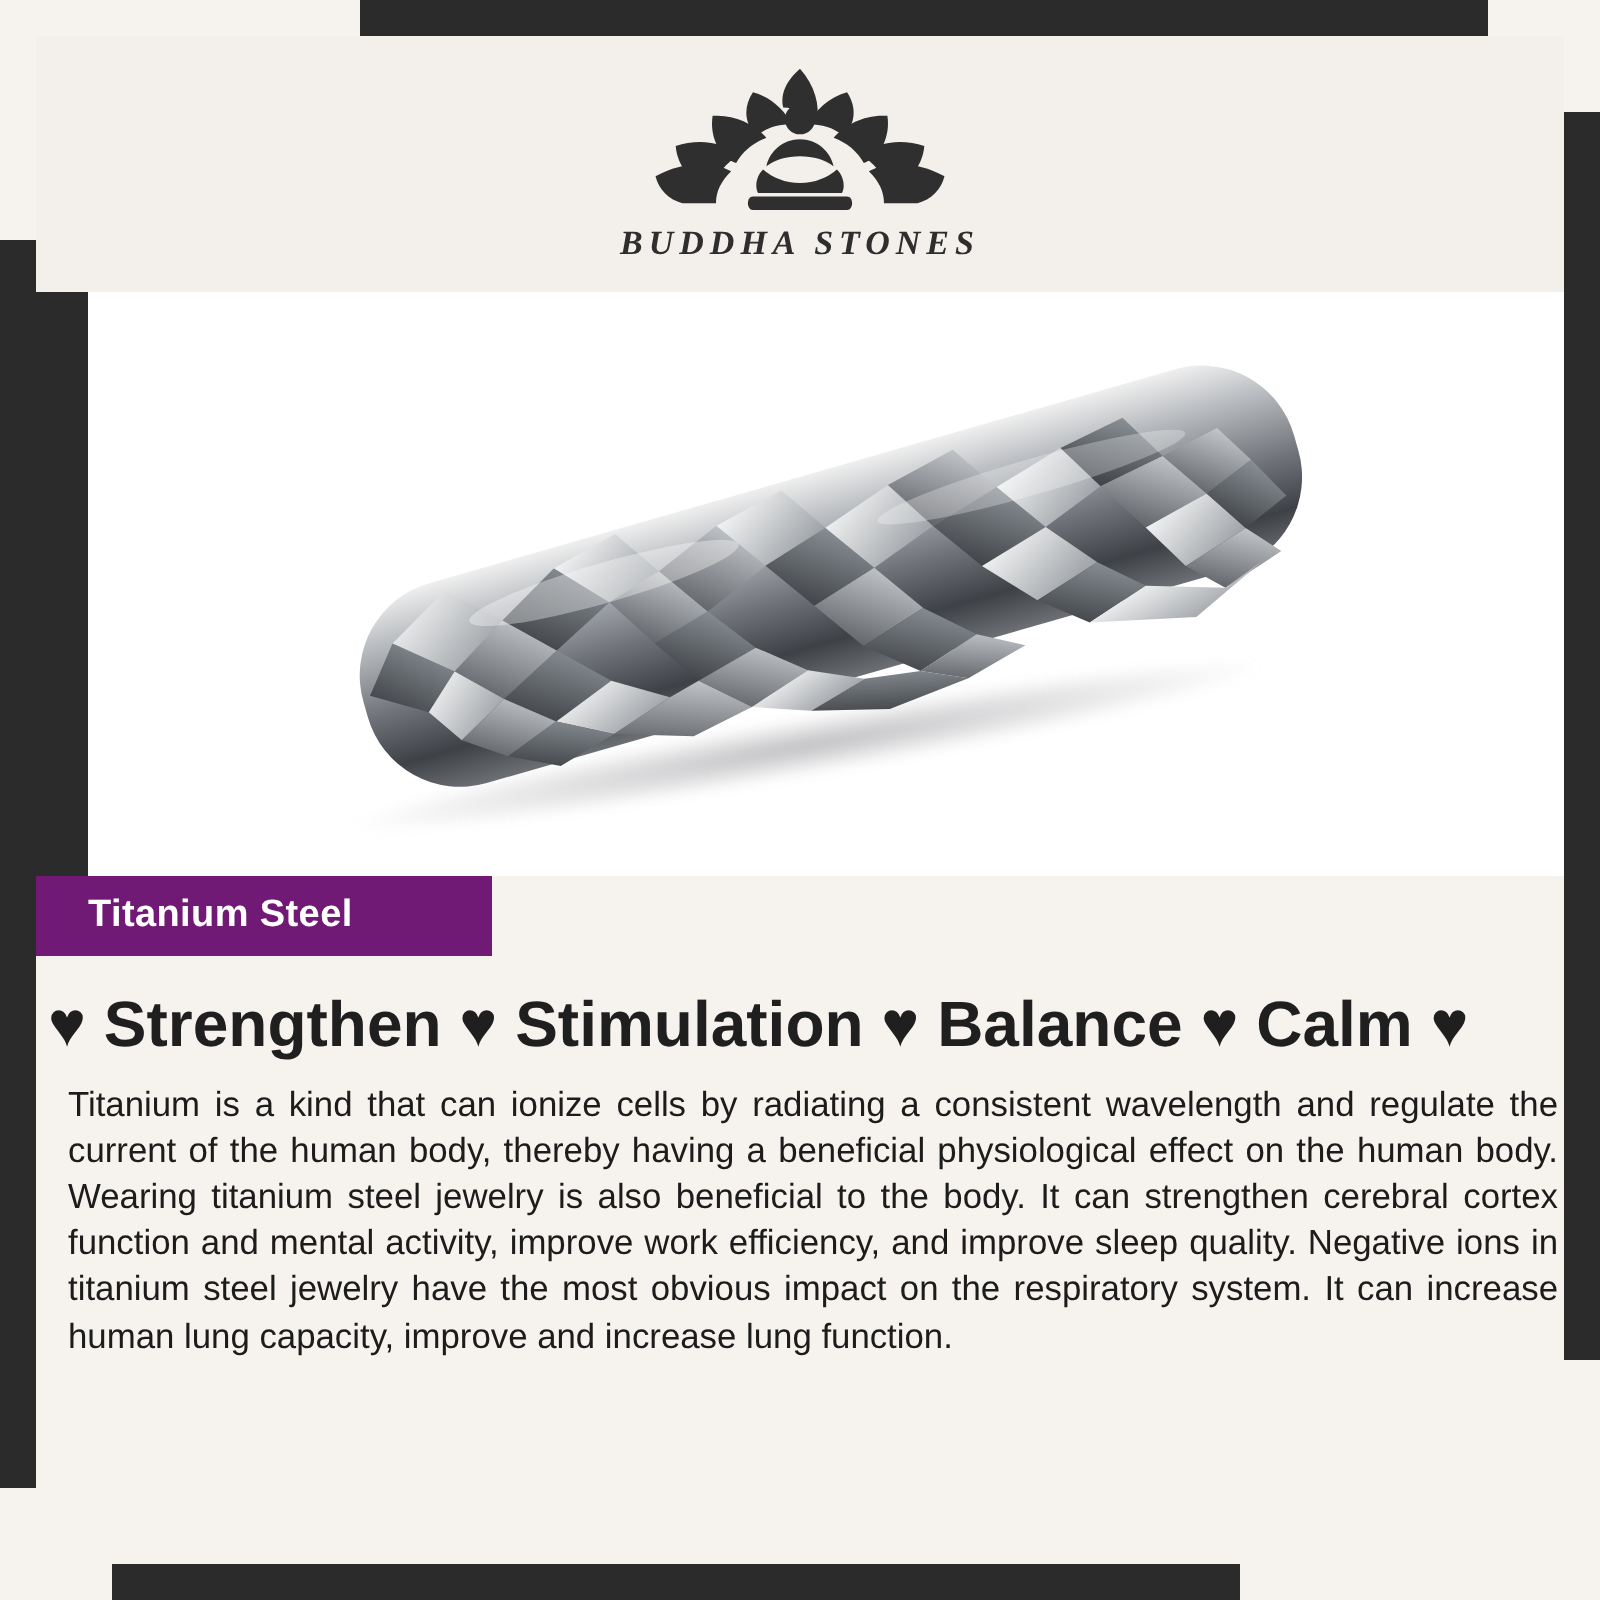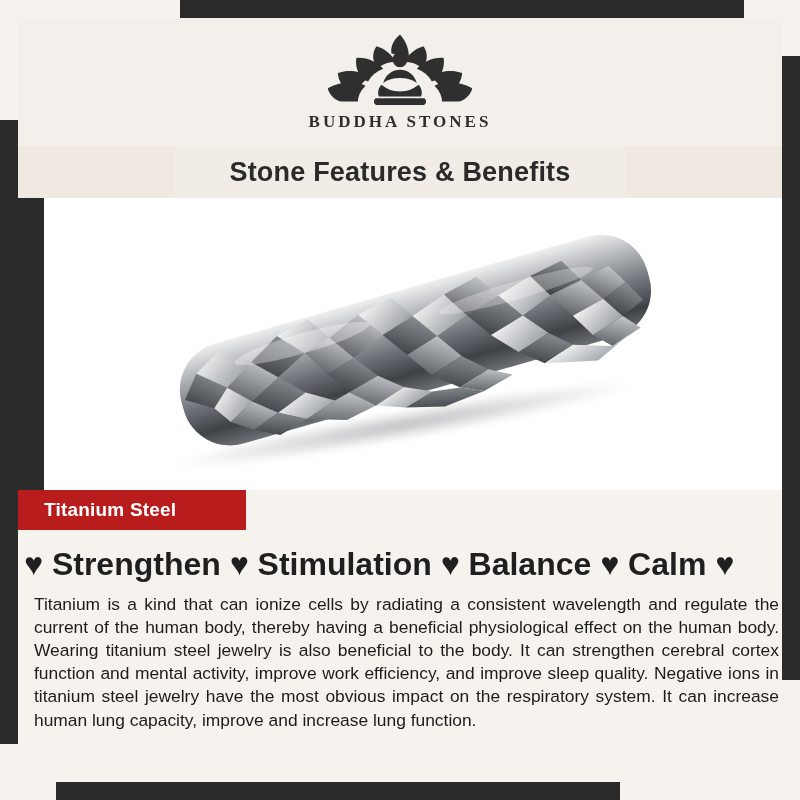--- a/index.html
+++ b/index.html
@@ -51,20 +51,21 @@
     padding-top: 8px;
   }
   .logo-mark { width: 168px; height: 84px; display:block; }
   .brand {
     font-family: "Liberation Serif", serif;
     font-size: 17px;
     letter-spacing: 3px;
     color: #2e2e2e;
     font-weight: 700;
     margin-top: 2px;
+    font-style: italic;
   }
 
   
   .title-band {
     position: relative;
     height: 52px;
     background: #f1ece6;
     display: flex;
     align-items: center;
     justify-content: center;
@@ -116,21 +117,21 @@
     width: 470px; height: 30px;
     background: radial-gradient(ellipse at 50% 50%, rgba(140,140,145,.55), rgba(255,255,255,0) 70%);
     filter: blur(3px);
     transform: rotate(-10deg);
   }
 
   
   .caption-bar {
     position: relative;
     height: 40px;
-    background: #b91c1c;
+    background: #701a75;
     display: flex;
     align-items: center;
   }
   .caption-bar .label {
     color: #ffffff;
     font-size: 19px;
     font-weight: 700;
     padding-left: 26px;
     letter-spacing: .2px;
   }
@@ -194,23 +195,20 @@
 
           <circle cx="100" cy="40" r="9"></circle>
           <path d="M100 52 c10 0 18 7 20 16 c-5 -4 -12 -6 -20 -6 c-8 0 -15 2 -20 6 c2 -9 10 -16 20 -16z"></path>
           <path d="M78 70 c6 5 13 8 22 8 c9 0 16 -3 22 -8 c4 4 5 10 3 14 l-50 0 c-2 -4 -1 -10 3 -14z"></path>
           <path d="M72 86 h56 c2 0 3 2 3 4 c0 2 -1 4 -3 4 h-56 c-2 0 -3 -2 -3 -4 c0 -2 1 -4 3 -4z"></path>
         </g>
       </svg>
       <div class="brand">BUDDHA STONES</div>
     </div>
 
-    <div class="title-band">
-      <div class="title-text">Stone Features &amp; Benefits</div>
-    </div>
 
     <div class="hero">
       <div class="hero-left-bar"></div>
       <div class="hero-img-wrap">
         <div class="shadow"></div>
         <svg class="crystal" viewBox="0 0 520 200">
           <defs>
             <linearGradient id="barg" x1="0" y1="0" x2="0" y2="1">
               <stop offset="0%" stop-color="#efefef"></stop>
               <stop offset="22%" stop-color="#b9bcc0"></stop>

